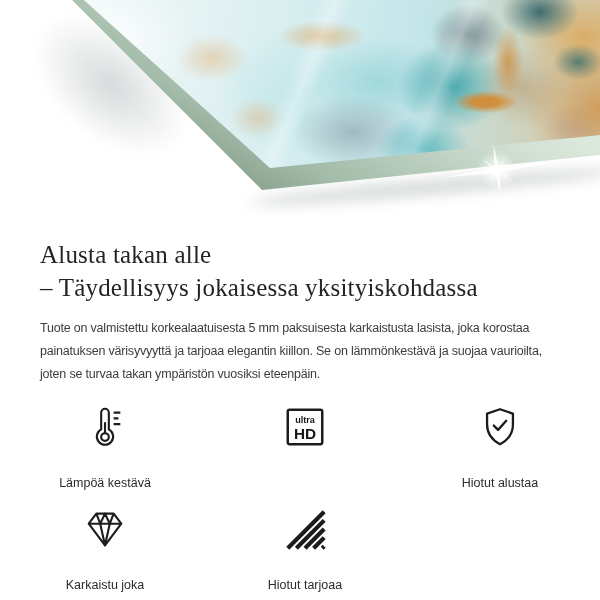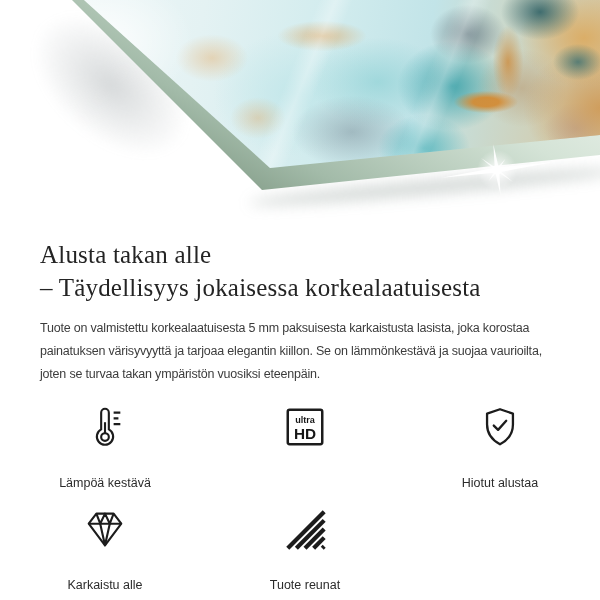--- a/index.html
+++ b/index.html
@@ -86,21 +86,21 @@
         <polygon points="-20,0 0,-1.4 20,0 0,1.4" fill="#ffffff" opacity="0.8"></polygon>
         <polygon points="0,-14 1.4,0 0,14 -1.4,0" fill="#ffffff" opacity="0.8"></polygon>
       </g>
       <circle r="4.5" fill="#ffffff"></circle>
     </g>
   </svg>
 </div>
 
 <div class="copy">
   <h1><span>Alusta takan alle</span><br>
-  <span>– Täydellisyys jokaisessa korkealaatuisesta</span></h1>
+  <span>– Täydellisyys jokaisessa yksityiskohdassa</span></h1>
   <p class="body-text">Tuote on valmistettu korkealaatuisesta 5 mm paksuisesta karkaistusta lasista, joka korostaa painatuksen värisyvyyttä ja tarjoaa elegantin kiillon. Se on lämmönkestävä ja suojaa vaurioilta, joten se turvaa takan ympäristön vuosiksi eteenpäin.</p>
 </div>
 
 <div class="features">
 
   <div class="feature">
     <svg width="46" height="46" viewBox="0 0 48 48">
       <path class="ic" d="M20 9 a4 4 0 0 1 8 0 v17.5 a8.5 8.5 0 1 1 -8 0 Z"></path>
       <circle class="ic" cx="24" cy="34.5" r="4"></circle>
       <path class="ic" d="M24 30.5 V19"></path>
@@ -127,30 +127,30 @@
 
   <div class="feature">
     <svg width="46" height="46" viewBox="0 0 48 48">
       <g class="ic" style="stroke-linejoin:round">
         <path d="M15 8 h18 l8 10.5 L24 41 L7 18.5 Z"></path>
         <path d="M7 18.5 H41"></path>
         <path d="M15 8 L19 18.5 L24 8 L29 18.5 L33 8"></path>
         <path d="M19 18.5 L24 41 L29 18.5"></path>
       </g>
     </svg>
-    <span class="flabel">Karkaistu alle</span>
+    <span class="flabel">Karkaistu joka</span>
   </div>
 
   <div class="feature">
     <svg width="46" height="46" viewBox="0 0 48 48">
       <g stroke="#1c1c1c" stroke-width="4.4">
         <path d="M6 44 L44 6"></path>
         <path d="M15 44 L44 15"></path>
         <path d="M24 44 L44 24"></path>
         <path d="M33 44 L44 33"></path>
         <path d="M42 44 L44 42"></path>
       </g>
     </svg>
-    <span class="flabel">Tuote reunat</span>
+    <span class="flabel">Hiotut tarjoaa</span>
   </div>
 
 
 </div>
 
 </body></html>

